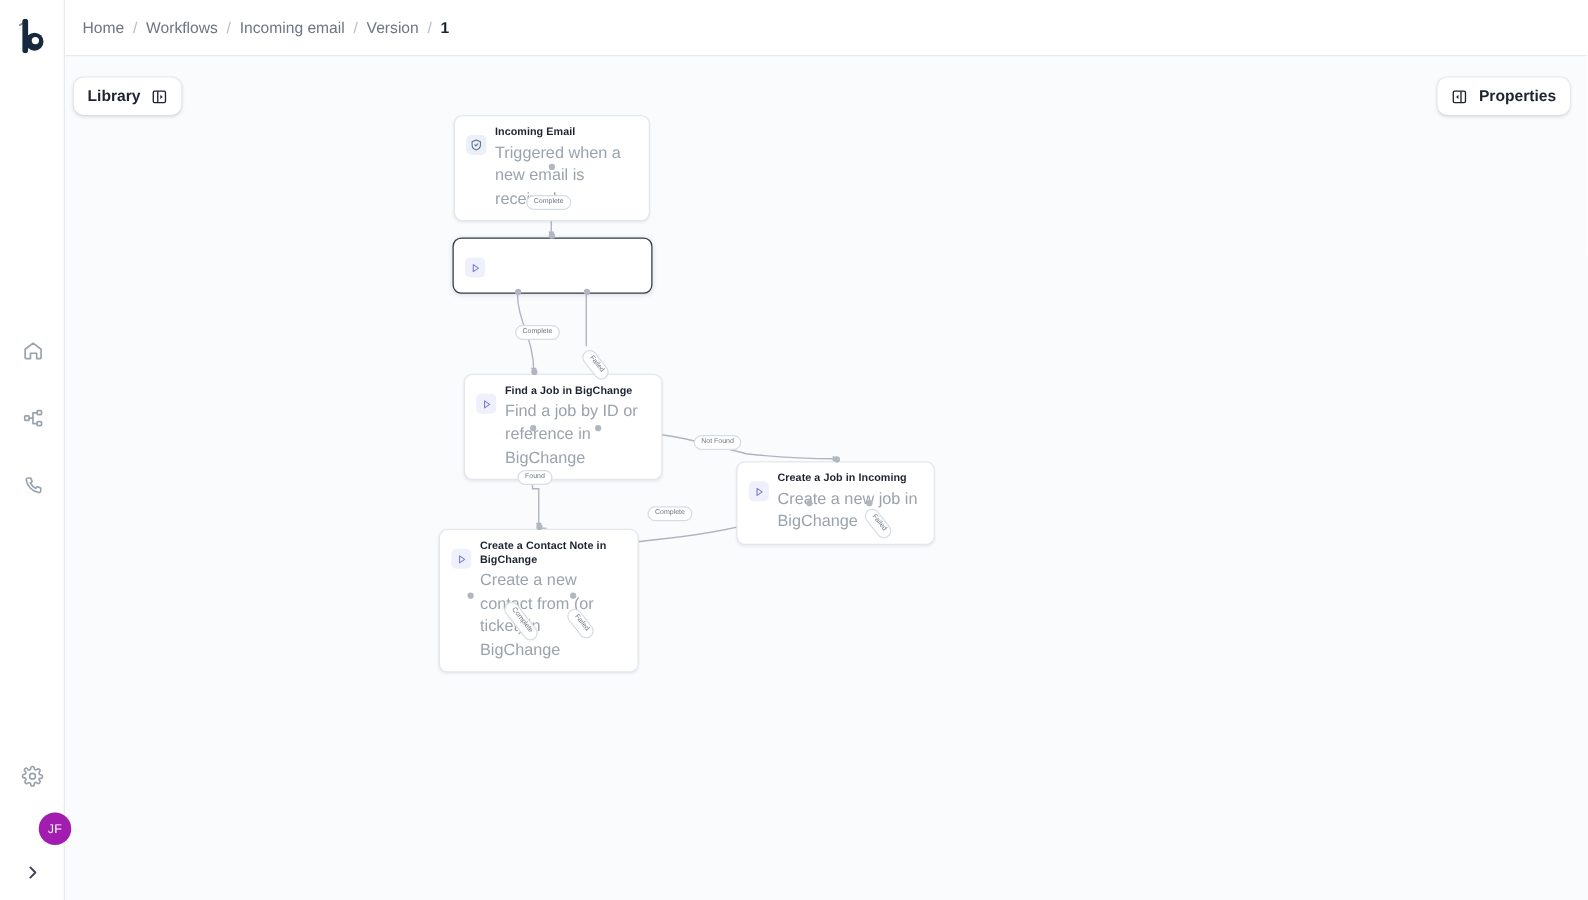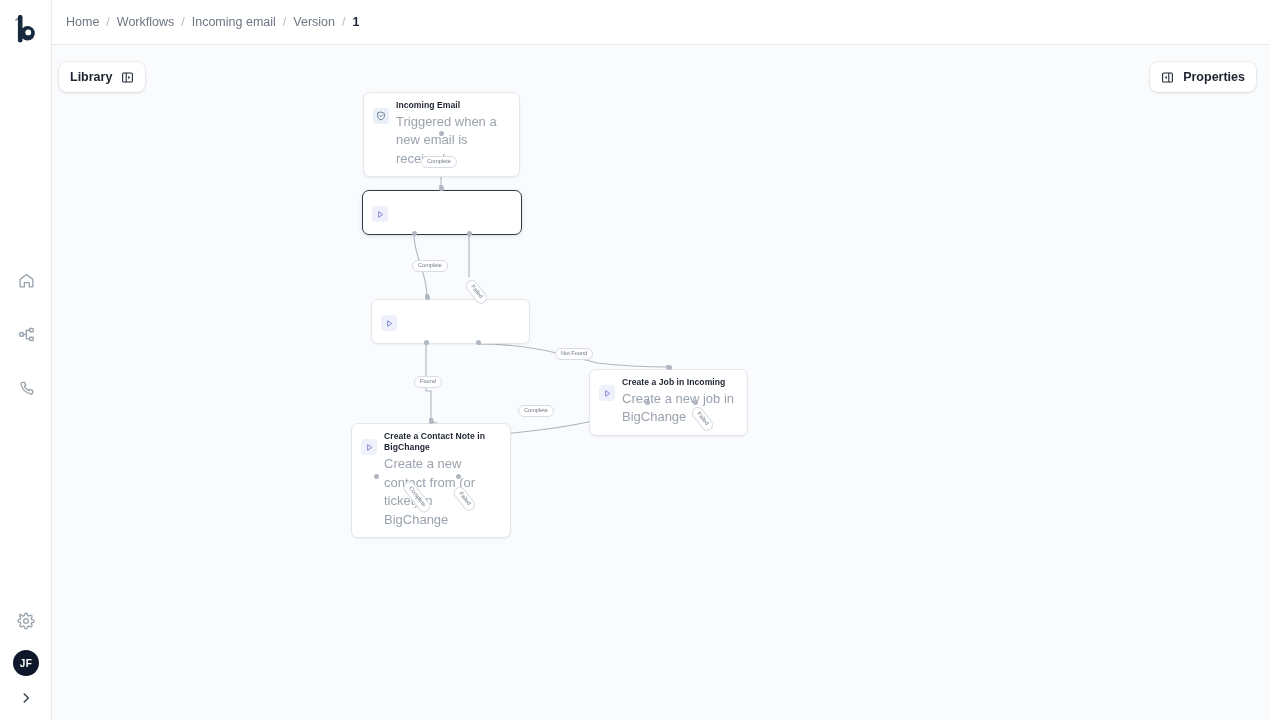--- a/index.html
+++ b/index.html
@@ -48,27 +48,27 @@
   }
   .rail-icon svg { display: block; }
 
   #rail-home    { top: 268px; }
   #rail-flows   { top: 322px; }
   #rail-calls   { top: 376px; }
   #rail-settings{ top: 609px; }
 
   #avatar {
     position: absolute;
-    left: 13px; top: 650px;
+    left: 31px; top: 650px;
     width: 26px; height: 26px;
     border-radius: 50%;
-    background: #0f172a;
+    background: #a21caf;
     color: #ffffff;
     font-size: 10px;
-    font-weight: bold;
+    font-weight: normal;
     letter-spacing: .3px;
     display: flex; align-items: center; justify-content: center;
     cursor: pointer;
   }
 
   #rail-expand {
     position: absolute;
     left: 14px; top: 688px;
     width: 24px; height: 24px;
     display: flex; align-items: center; justify-content: center;
@@ -376,20 +376,24 @@
               <svg width="9" height="9" viewBox="0 0 24 24" fill="none" stroke="#7b7fd0" stroke-width="2.4" stroke-linejoin="round">
                 <path d="M7 4.6 L18 12 L7 19.4 z"></path>
               </svg>
             </div>
           </div>
           <div class="node" style="left: 319px; top: 254px; width: 159px; min-height: 45px;">
             <div class="node-icon">
               <svg width="9" height="9" viewBox="0 0 24 24" fill="none" stroke="#7b7fd0" stroke-width="2.4" stroke-linejoin="round">
                 <path d="M7 4.6 L18 12 L7 19.4 z"></path>
               </svg>
+            </div>
+            <div class="node-body">
+              <div class="node-title">Find a Job in BigChange</div>
+              <div class="node-desc">Find a job by ID or reference in BigChange</div>
             </div>
           </div>
           <div class="node" style="left: 537px; top: 324px; width: 159px; min-height: 35px;">
             <div class="node-icon">
               <svg width="9" height="9" viewBox="0 0 24 24" fill="none" stroke="#7b7fd0" stroke-width="2.4" stroke-linejoin="round">
                 <path d="M7 4.6 L18 12 L7 19.4 z"></path>
               </svg>
             </div>
             <div class="node-body">
               <div class="node-title">Create a Job in Incoming</div>

